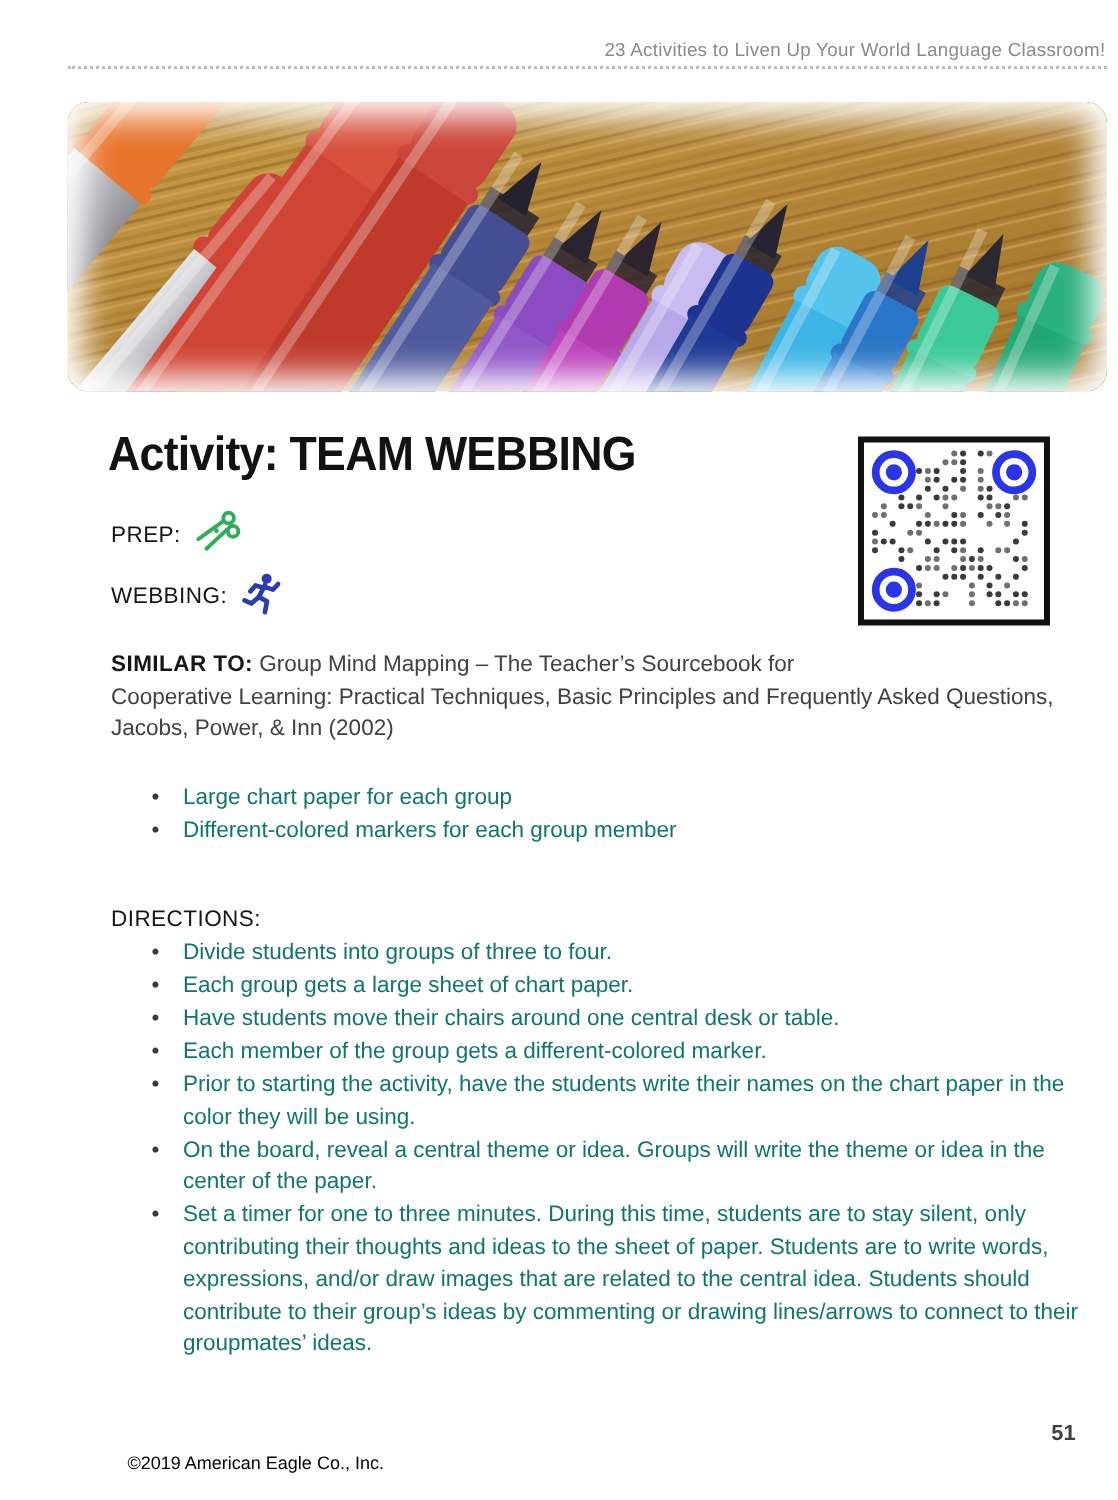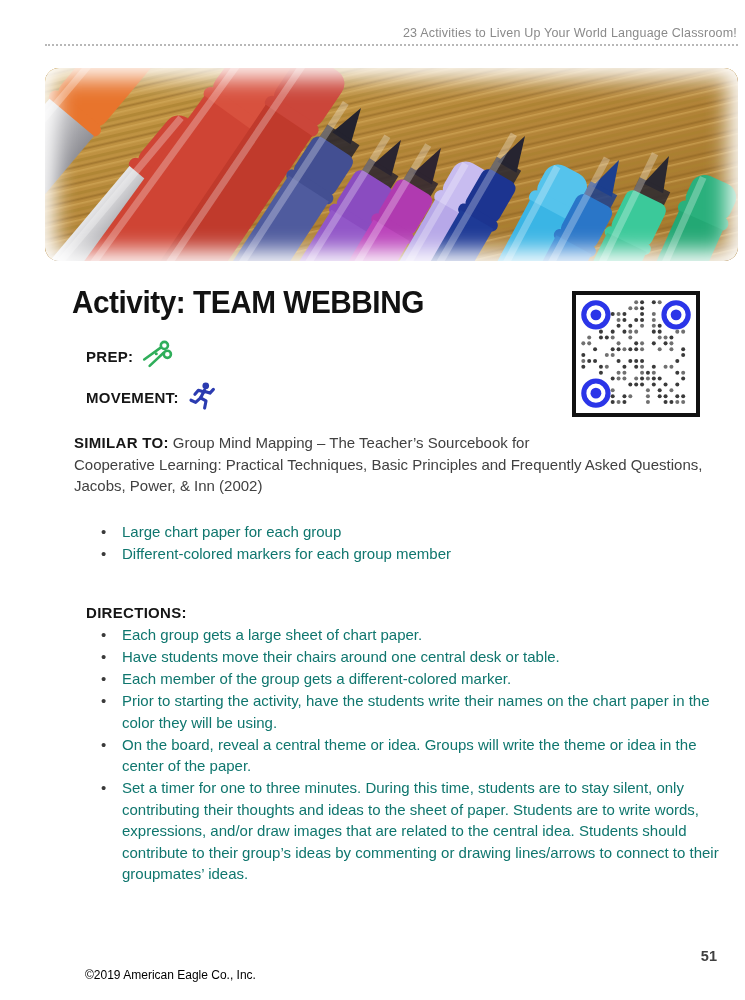--- a/index.html
+++ b/index.html
@@ -14,21 +14,21 @@
   .photo svg { display:block; }
   .photo .vignette { position:absolute; inset:0; border-radius:14px; box-shadow: inset 0 0 22px 10px #ffffff; pointer-events:none; }
 
   .title { position:absolute; left:72px; top:284px; font-size:32px; font-weight:bold; color:#121212; letter-spacing:-0.5px; transform:scaleX(0.93); transform-origin:left center; white-space:nowrap; }
 
   .qr-box { position:absolute; left:572px; top:291px; width:128px; height:126px; border:4px solid #111; background:#fff; display:flex; align-items:center; justify-content:center; }
 
   .icon-row { position:absolute; left:74px; display:flex; align-items:center; gap:8px; }
   .row-prep { top:340px; }
   .row-movement { top:382px; }
-  .label { font-size:15px; font-weight:bold; color:#161616; letter-spacing:0.3px;margin-left:12px; }
+  .label { font-size:15px; font-weight:normal; color:#161616; letter-spacing:0.3px; }
 
   .similar { position:absolute; left:74px; top:432px; width:645px; font-size:15px; line-height:21.5px; color:#414141; }
   .similar b { color:#161616; letter-spacing:0.3px; }
 
   .section { position:absolute; left:74px; width:648px; }
   .sec-materials { top:518px; }
   .sec-directions { top:604px; }
   .section ul { list-style:none; margin-top:3px; }
   .section li { position:relative; padding-left:48px; font-size:15px; line-height:21.5px; color:#0f766e; margin-bottom:0.5px; }
   .section li::before { content:"•"; position:absolute; left:27px; top:0; color:#3a3a3a; }
@@ -307,21 +307,21 @@
         <path d="M1.8,15.8 L15.2,6.2"></path>
         <path d="M6.2,21 L17.6,10.4"></path>
         <circle cx="18.2" cy="4.4" r="2.9"></circle>
         <circle cx="20.6" cy="11.6" r="2.9"></circle>
       </g>
       <circle cx="11.6" cy="11.2" r="1.25" fill="#2fae5a"></circle>
     </svg>
   </div>
 
   <div class="icon-row row-movement">
-    <span class="label">MOVEMENT:</span>
+    <span class="label">WEBBING:</span>
     <svg width="32" height="30" viewBox="0 0 24 26">
       <circle cx="14.4" cy="3.3" r="2.9" fill="#2b3bb0"></circle>
       <g stroke="#2b3bb0" stroke-width="2.7" fill="none" stroke-linecap="round" stroke-linejoin="round">
         <path d="M13.4,7 L9.9,13.8"></path>
         <path d="M13,8 L18,9.6 L21,6.4"></path>
         <path d="M13.2,8.6 L8,7.2 L5,10.6"></path>
         <path d="M9.9,13.8 L14.6,16.4 L13.4,22.6"></path>
         <path d="M9.9,13.8 L5.6,17.6 L1.6,15.8"></path>
       </g>
     </svg>
@@ -336,20 +336,21 @@
   <div class="section sec-materials">
     <ul>
         <li>Large chart paper for each group</li>
         <li>Different-colored markers for each group member</li>
       </ul>
   </div>
 
   <div class="section sec-directions">
     <div class="label">DIRECTIONS:</div>
     <ul>
+        <li>Divide students into groups of three to four.</li>
         <li>Each group gets a large sheet of chart paper.</li>
         <li>Have students move their chairs around one central desk or table.</li>
         <li>Each member of the group gets a different-colored marker.</li>
         <li>Prior to starting the activity, have the students write their names on the chart paper in the color they will be using.</li>
         <li>On the board, reveal a central theme or idea. Groups will write the theme or idea in the center of the paper.</li>
         <li>Set a timer for one to three minutes. During this time, students are to stay silent, only contributing their thoughts and ideas to the sheet of paper. Students are to write words, expressions, and/or draw images that are related to the central idea. Students should contribute to their group’s ideas by commenting or drawing lines/arrows to connect to their groupmates’ ideas.</li>
       </ul>
   </div>
 
   <div class="footer-copy">©2019 American Eagle Co., Inc.</div>

